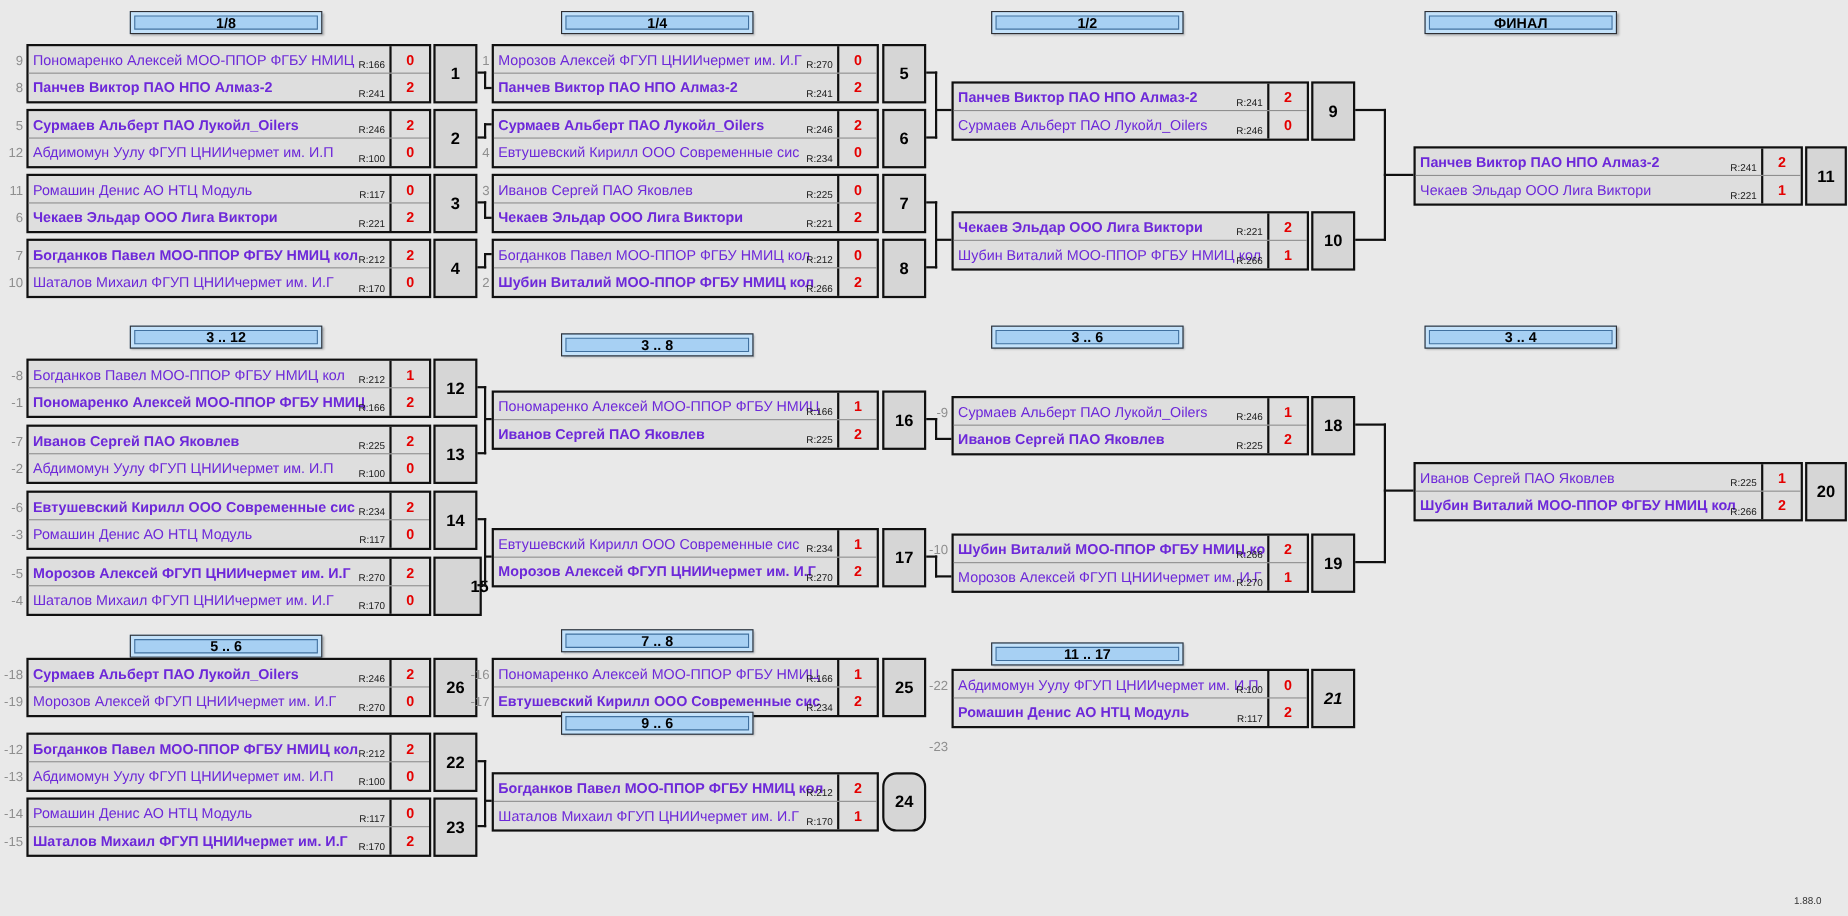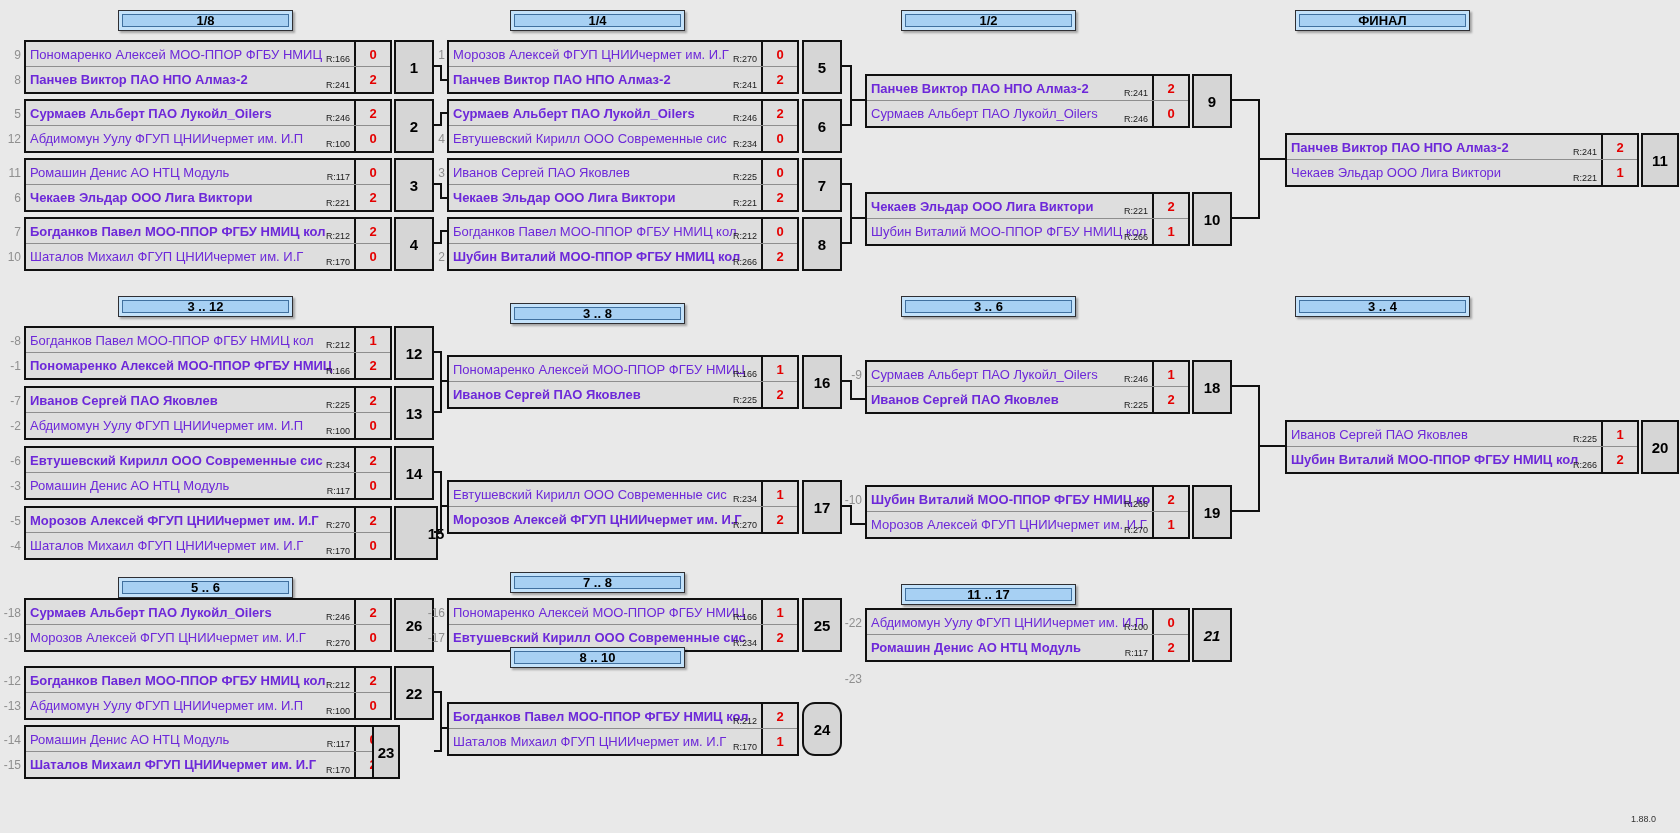--- a/index.html
+++ b/index.html
@@ -394,22 +394,22 @@
           <div class="nm">Ромашин Денис АО НТЦ Модуль</div>
           <div class="rt">R:117</div>
           <div class="sc">0</div>
         </div>
         <div class="prow win">
           <div class="nm">Шаталов Михаил ФГУП ЦНИИчермет им. И.Г</div>
           <div class="rt">R:170</div>
           <div class="sc">2</div>
         </div>
       </div>
-      <div class="mnum" style="left: 372px; top: 725px; width: 28px;">23</div>
-      <div class="hdr" style="left: 510px; top: 647px;">8 .. 10</div>
+      <div class="mnum" style="left: 394px; top: 725px; width: 40px;">23</div>
+      <div class="hdr" style="left: 510px; top: 647px;">9 .. 6</div>
       <div class="mbox" style="left: 447px; top: 702px; width: 352px;">
         <div class="prow first win">
           <div class="nm">Богданков Павел МОО-ППОР ФГБУ НМИЦ кол</div>
           <div class="rt">R:212</div>
           <div class="sc">2</div>
         </div>
         <div class="prow">
           <div class="nm">Шаталов Михаил ФГУП ЦНИИчермет им. И.Г</div>
           <div class="rt">R:170</div>
           <div class="sc">1</div>

